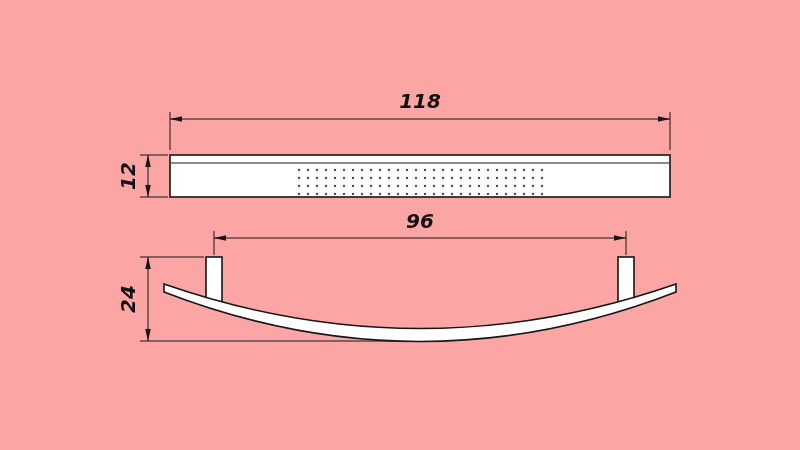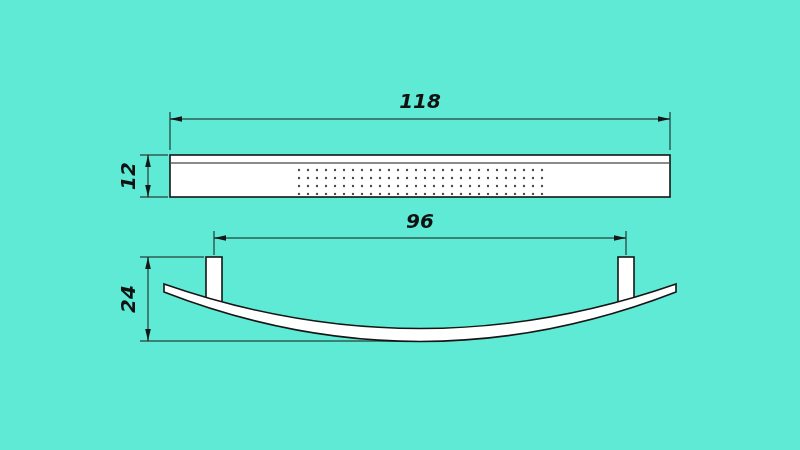--- a/index.html
+++ b/index.html
@@ -3,21 +3,21 @@
 <meta charset="utf-8">
 <style>
   html, body {
     margin: 0;
     padding: 0;
     background: #ffffff;
   }
   .canvas {
     width: 800px;
     height: 450px;
-    background: #5eead4;
+    background: #fca5a5;
     position: relative;
     overflow: hidden;
   }
   svg { display: block; }
   .dim-label {
     font-family: "DejaVu Sans", "Liberation Sans", sans-serif;
     font-weight: bold;
     font-style: italic;
     font-size: 20px;
     fill: #111111;

